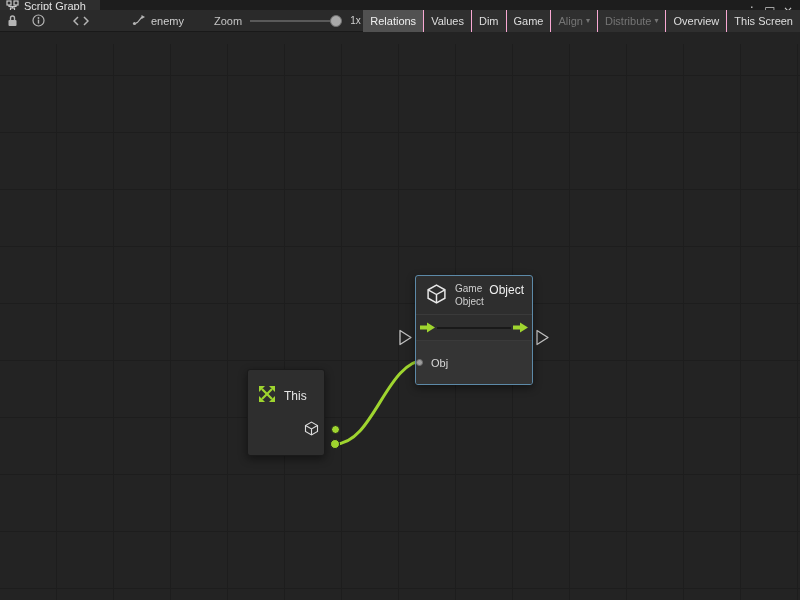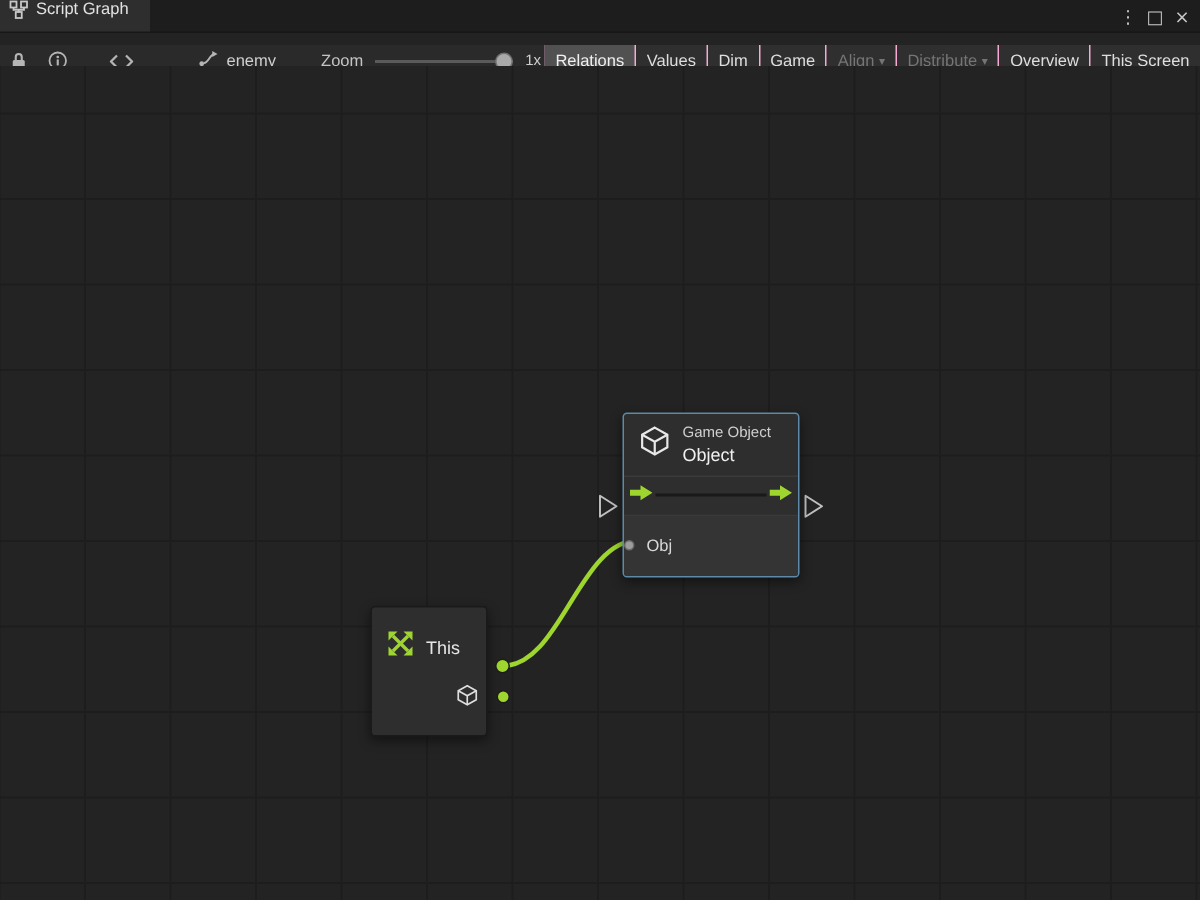--- a/index.html
+++ b/index.html
@@ -10,21 +10,21 @@
   
   .titlebar { position:absolute; top:0; left:0; width:800px; height:22px;
               background:#1d1d1d; display:flex; align-items:stretch; border-bottom:1px solid #171717; }
   .tab { display:flex; gap:5px; padding:0 14px 0 6px;
          background:#2e2e2e; font-size:11px; color:#e2e2e2; cursor:default; }
   .win-controls { margin-left:auto; display:flex; align-items:center; gap:2px; padding-right:4px; }
   .win-controls span { width:16px; text-align:center; font-size:12px; color:#c8c8c8;
                        font-family:"DejaVu Sans", sans-serif; cursor:default; }
 
   
-  .toolbar { position:absolute; top:30px; left:0; width:800px; height:22px;
+  .toolbar { position:absolute; top:10px; left:0; width:800px; height:22px;
              background:#2a2a2a; border-bottom:1px solid #191919;
              display:flex; align-items:center; font-size:11px; }
   .ticon { display:flex; align-items:center; justify-content:center; height:22px; padding:0 7px; }
   .graph-crumb { display:flex; align-items:center; gap:5px; margin-left:36px; color:#cfcfcf; }
   .zoomgrp { display:flex; align-items:center; margin-left:30px; gap:8px; color:#c4c4c4; }
   .slider { position:relative; width:92px; height:12px; }
   .slider .track { position:absolute; left:0; right:0; top:5px; height:2px; background:#5a5a5a; }
   .slider .handle { position:absolute; right:0; top:0; width:12px; height:12px; border-radius:50%;
                     background:#a9a9a9; border:1px solid #707070; }
   .zoomval { font-size:10px; color:#cfcfcf; }
@@ -39,33 +39,33 @@
   .canvas { position:absolute; top:44px; left:0; width:800px; height:556px; background:#232323;
             background-image:
               linear-gradient(to right, #1d1d1d 1px, transparent 1px),
               linear-gradient(to bottom, #1d1d1d 1px, transparent 1px);
             background-size:57px 57px; background-position:56px 31px; }
   .overlay { position:absolute; top:0; left:0; width:800px; height:556px; }
 
   .node { position:absolute; border-radius:3px; box-shadow:0 3px 8px rgba(0,0,0,.45); }
 
   
-  .node-this { left:247px; top:360px; width:78px; height:87px;
+  .node-this { left:247px; top:325px; width:78px; height:87px;
                background:#2e2e2e; border:1px solid #1a1a1a; }
   .node-this .trow { display:flex; align-items:center; gap:7px; margin:14px 0 0 9px; }
   .node-this .tname { font-size:12px; color:#e6e6e6; }
   .node-this .cube-sm { position:absolute; right:5px; top:51px; }
   .node-this .outdot { position:absolute; left:83px; top:55px; width:9px; height:9px;
                        border-radius:50%; background:#9fd52f; border:1px solid #1d1d1d; }
 
   
   .node-destroy { left:415px; top:231px; width:118px; height:110px;
                   background:#2e2e2e; border:1px solid #5d8aa8; display:flex; flex-direction:column; }
   .nd-header { display:flex; align-items:center; gap:8px; padding:7px 8px 6px 10px; }
-  .nd-titles { display:flex; flex-direction:column; line-height:1.25; }
+  .nd-titles { display:flex; flex-direction:row; line-height:1.25; }
   .nd-cat { font-size:10px; color:#cfcfcf; }
   .nd-title { font-size:12px; color:#f0f0f0; }
   .nd-flow { display:flex; align-items:center; height:26px; padding:0 4px; border-top:1px solid #3a3a3a; }
   .nd-flow .fline { flex:1; height:2px; background:#191919; margin:0 2px; }
   .nd-ports { flex:1; display:flex; align-items:center; gap:8px; padding-left:0;
               border-top:1px solid #3a3a3a; background:#343434; border-radius:0 0 2px 2px; }
   .port-dot { width:7px; height:7px; border-radius:50%; background:#9d9d9d; border:1px solid #6c6c6c; }
   .port-label { font-size:11px; color:#d8d8d8; }
 </style>
 </head>

